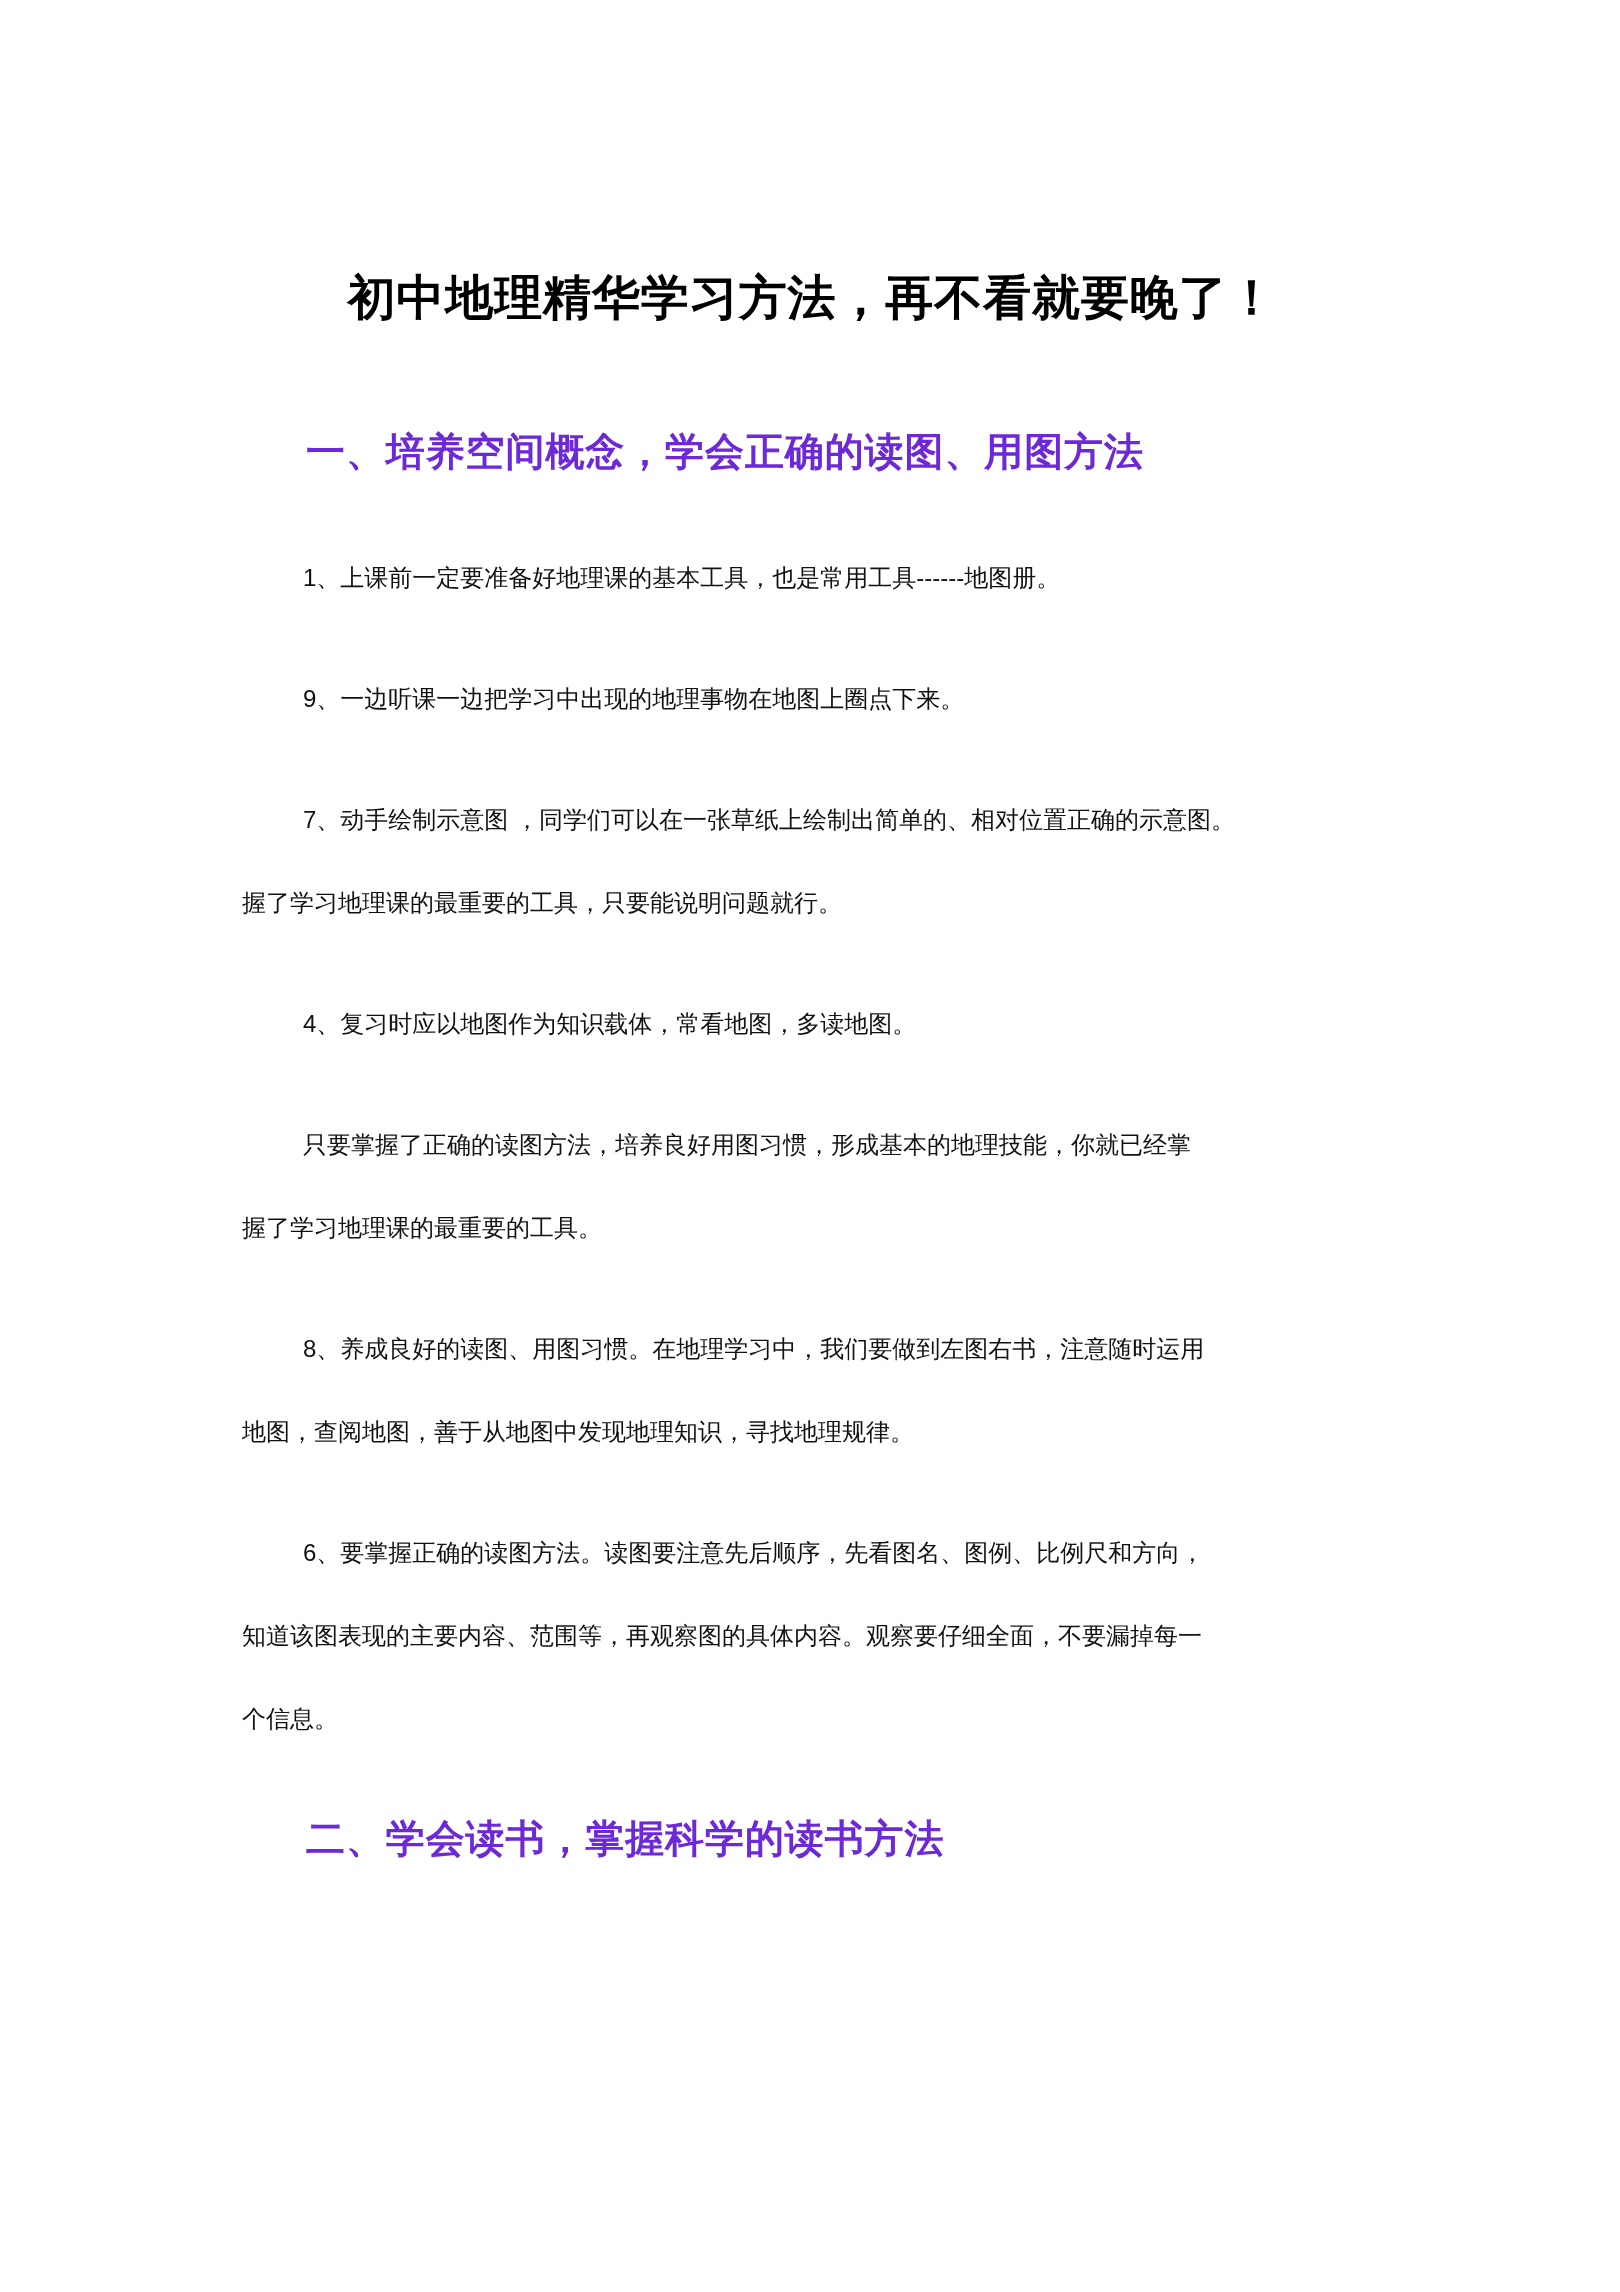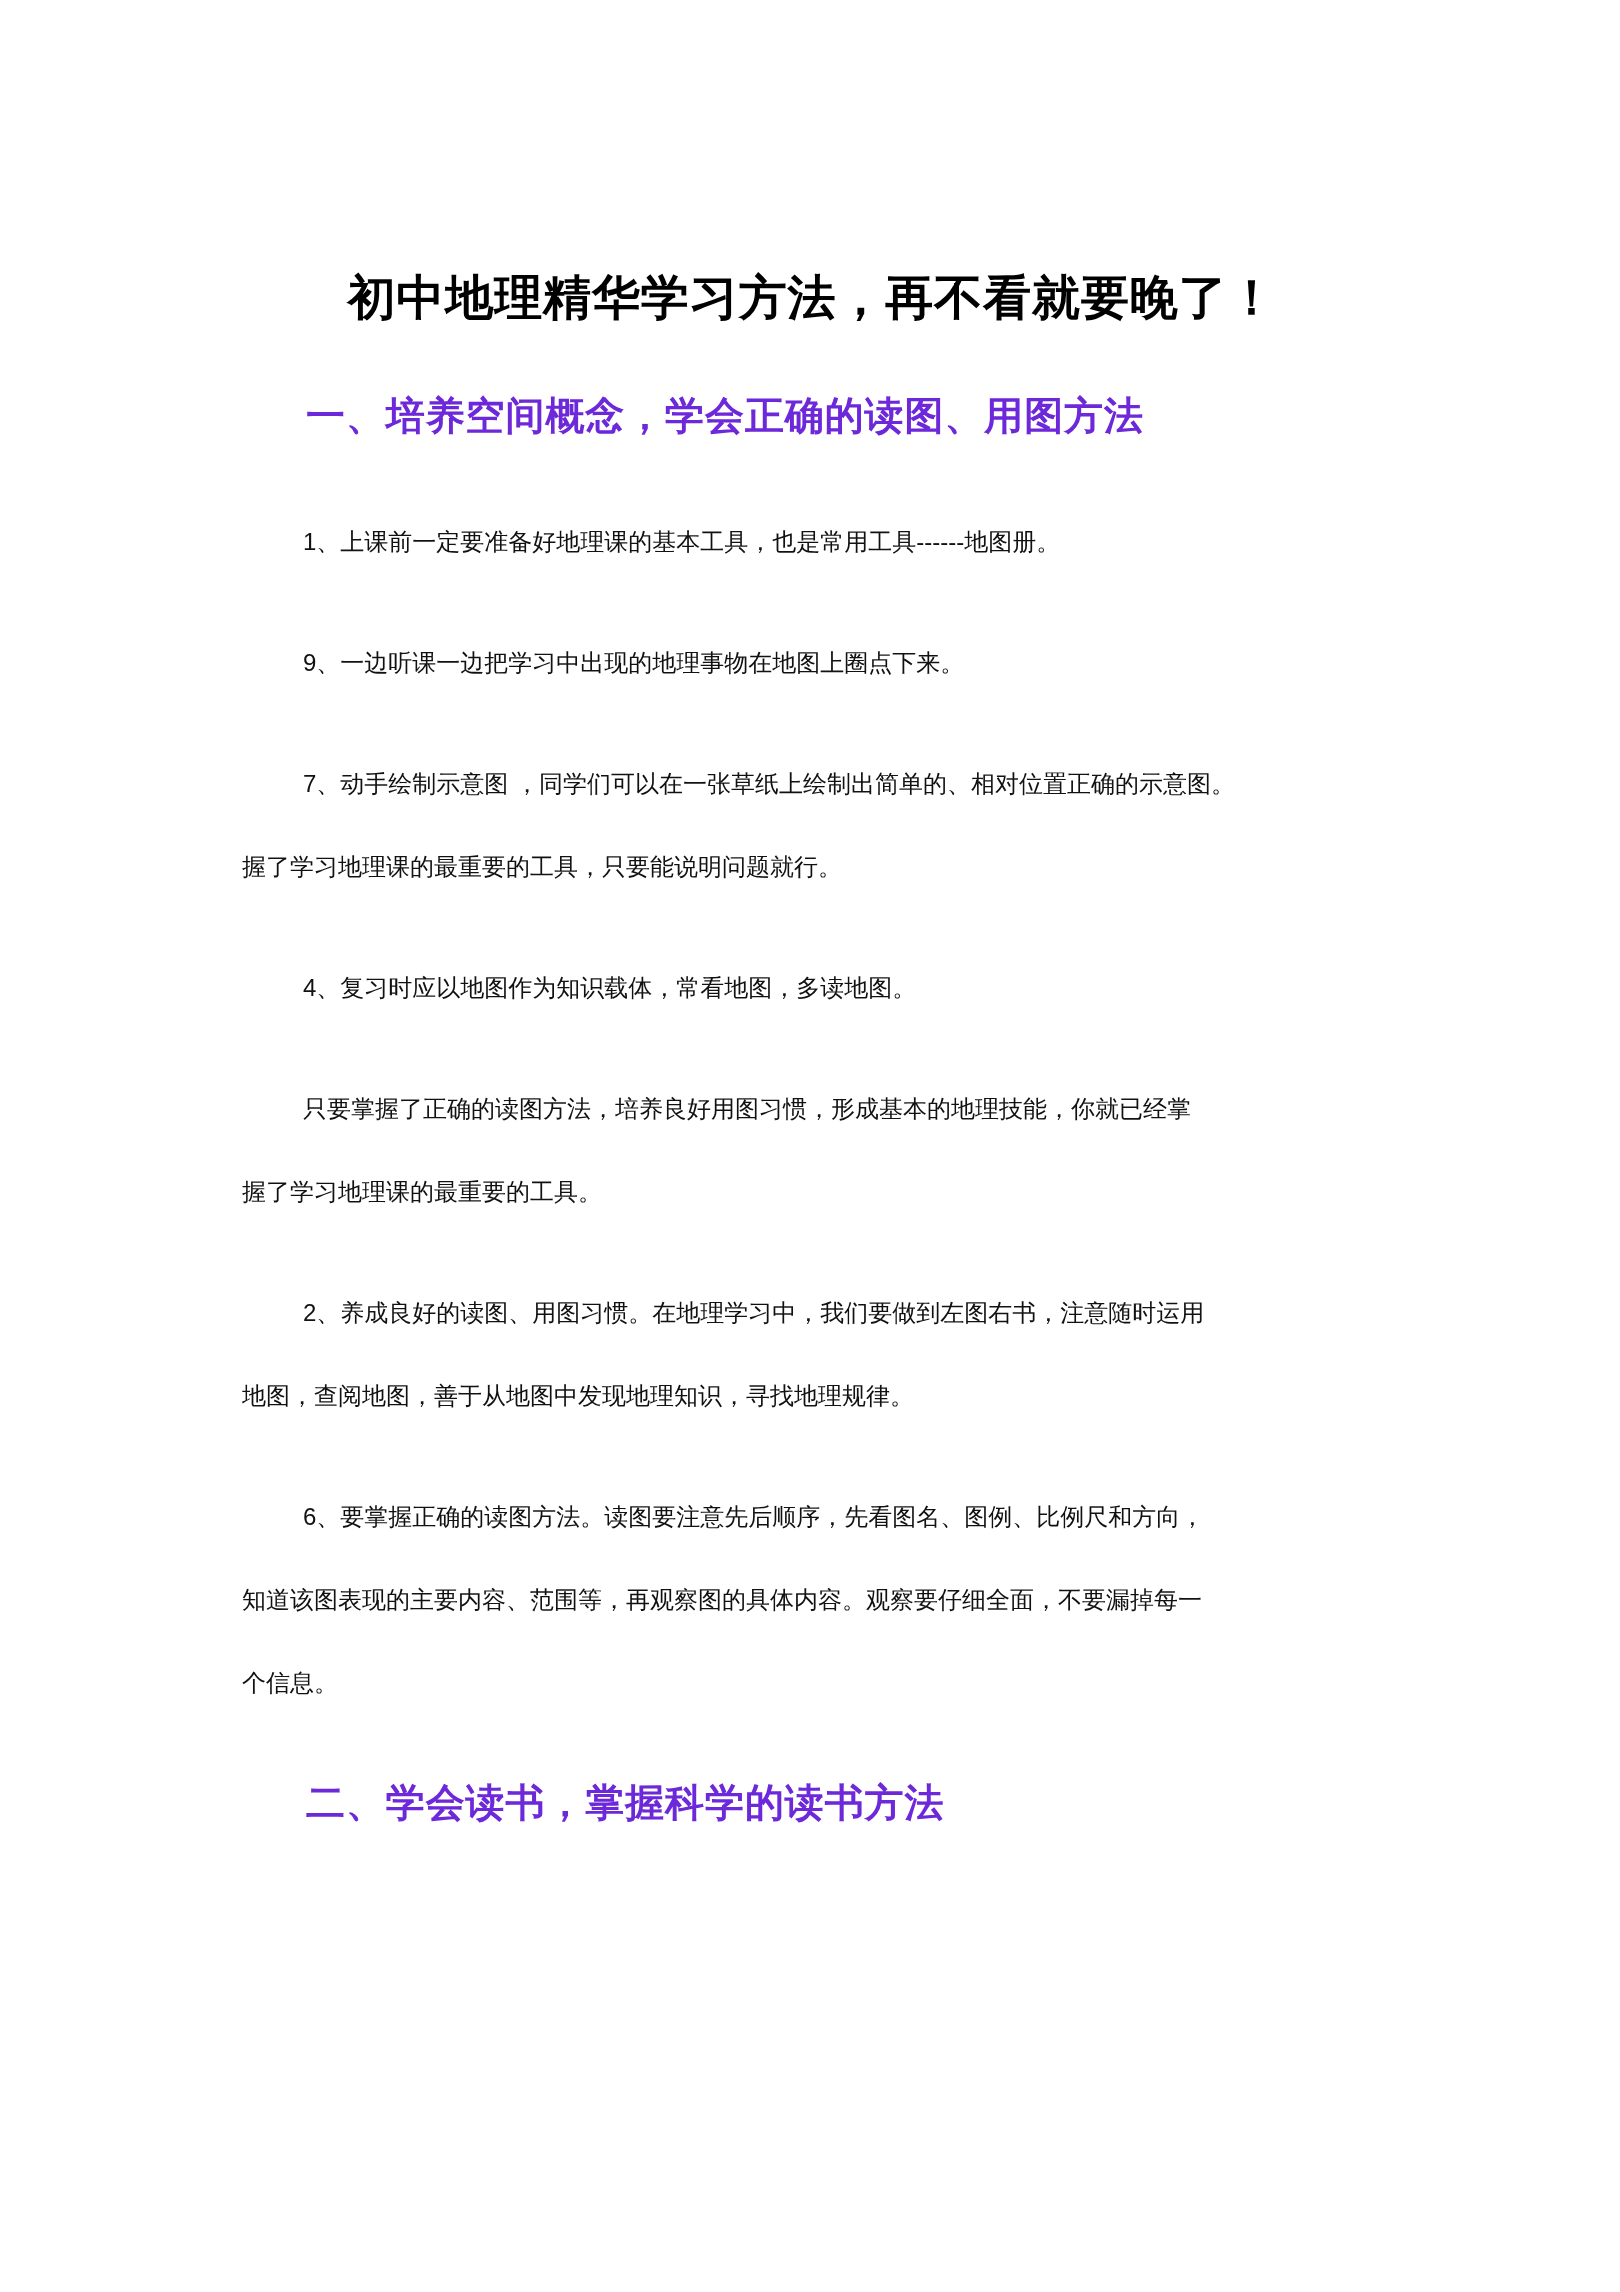--- a/index.html
+++ b/index.html
@@ -15,21 +15,21 @@
     overflow: hidden;
   }
   .page {
     box-sizing: border-box;
     width: 1620px;
     height: 2293px;
     padding: 0 238px 0 242px;
     background: #ffffff;
   }
   .doc-title {
-    margin: 269px 0 64px 0;
+    margin: 269px 0 100px 0;
     font-size: 48px;
     line-height: 58px;
     font-weight: 700;
     text-align: center;
     color: #000000;
     letter-spacing: 0.9px;
     white-space: nowrap;
   }
   .section-heading {
     margin: 54px 0 59px 0;
@@ -75,21 +75,21 @@
           <span class="ln">握了学习地理课的最重要的工具，只要能说明问题就行。</span>
         </p>
         <p class="paragraph">
           <span class="ln first">4、复习时应以地图作为知识载体，常看地图，多读地图。</span>
         </p>
         <p class="paragraph">
           <span class="ln first">只要掌握了正确的读图方法，培养良好用图习惯，形成基本的地理技能，你就已经掌</span>
           <span class="ln">握了学习地理课的最重要的工具。</span>
         </p>
         <p class="paragraph">
-          <span class="ln first">2、养成良好的读图、用图习惯。在地理学习中，我们要做到左图右书，注意随时运用</span>
+          <span class="ln first">8、养成良好的读图、用图习惯。在地理学习中，我们要做到左图右书，注意随时运用</span>
           <span class="ln">地图，查阅地图，善于从地图中发现地理知识，寻找地理规律。</span>
         </p>
         <p class="paragraph">
           <span class="ln first">6、要掌握正确的读图方法。读图要注意先后顺序，先看图名、图例、比例尺和方向，</span>
           <span class="ln">知道该图表现的主要内容、范围等，再观察图的具体内容。观察要仔细全面，不要漏掉每一</span>
           <span class="ln">个信息。</span>
         </p>
       </section>
       <section>
         <h2 class="section-heading">二、学会读书，掌握科学的读书方法</h2>

